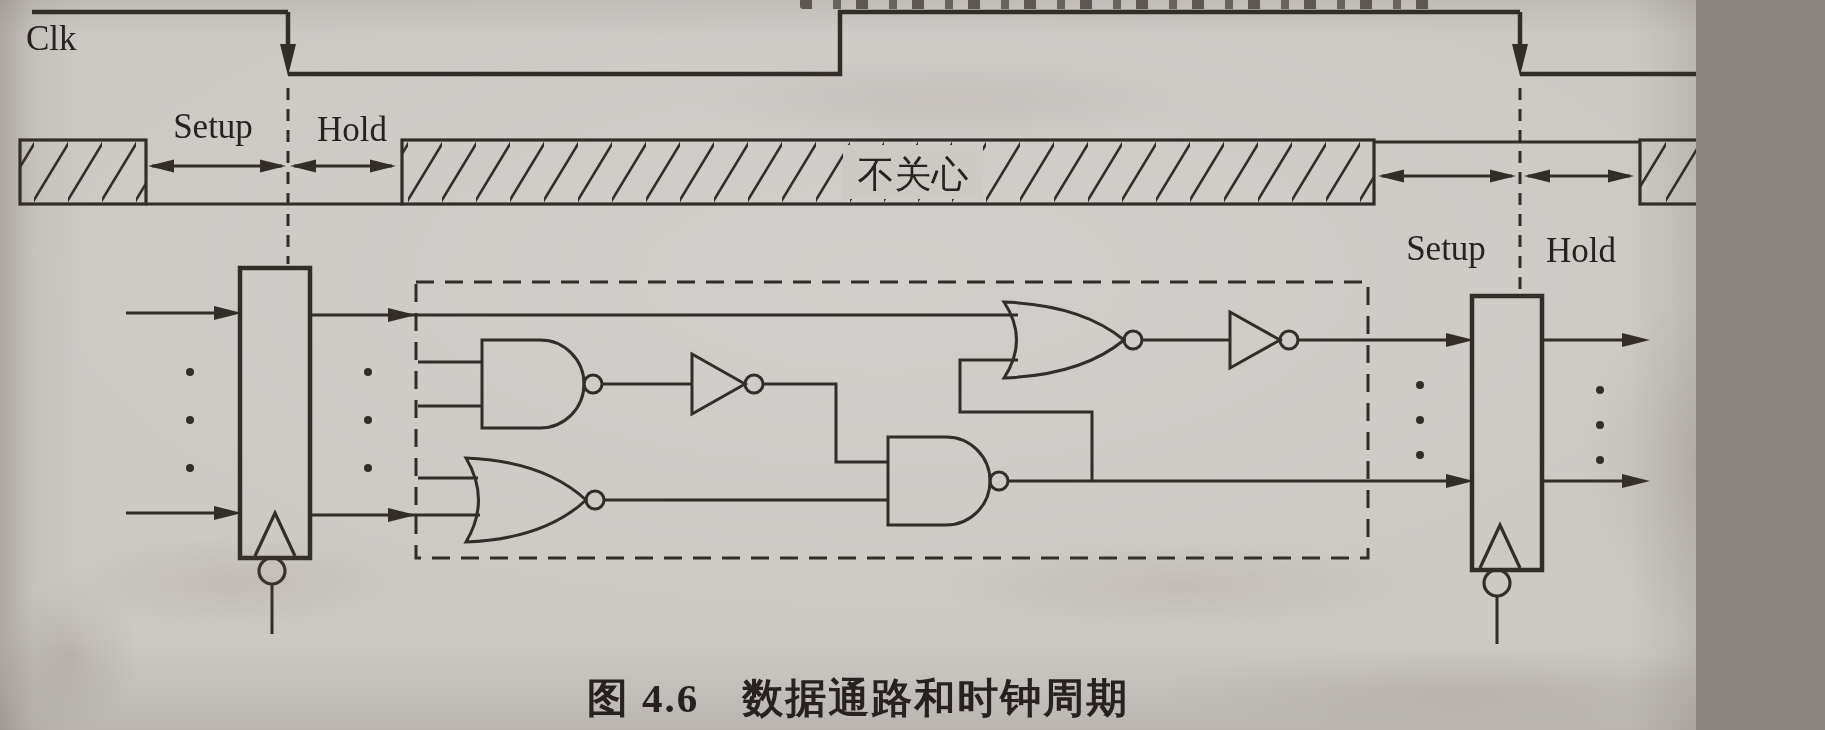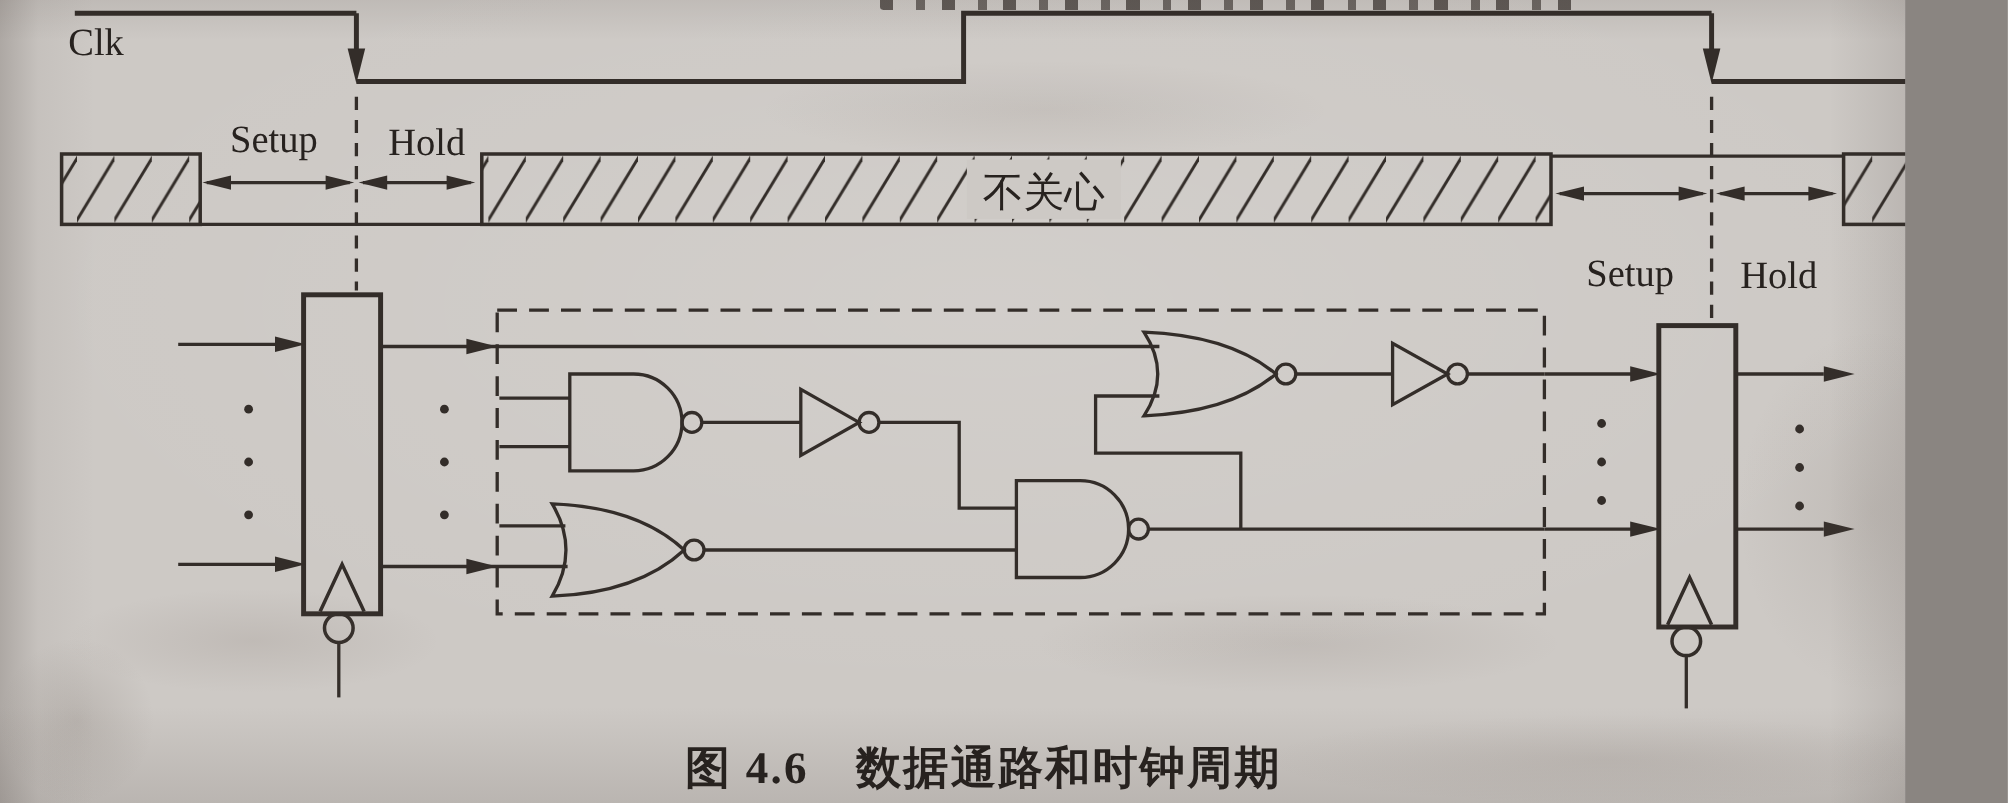--- a/index.html
+++ b/index.html
@@ -6,21 +6,20 @@
   .page{
     position:relative;
     width:1696px;height:730px;
     overflow:hidden;
     background:
       radial-gradient(1300px 520px at 52% 38%, rgba(255,255,255,0.10), transparent 70%),
       linear-gradient(90deg, rgba(60,50,45,0.22) 0, rgba(60,50,45,0.05) 2%, transparent 5%, transparent 96%, rgba(60,50,45,0.12) 100%),
       linear-gradient(180deg, rgba(70,60,55,0.10) 0, transparent 5%, transparent 88%, rgba(70,60,55,0.14) 100%),
       #cdc9c5;
     font-family:"Liberation Serif", serif;
-    padding-left:36px;
   }
   .smudge{position:absolute;pointer-events:none;}
   .top-frag{
     position:absolute;left:800px;top:0;width:645px;height:9px;
     background:repeating-linear-gradient(90deg,
       rgba(45,38,34,0.85) 0 12px, transparent 12px 33px,
       rgba(45,38,34,0.75) 33px 41px, transparent 41px 56px);
     border-radius:0 0 3px 3px;opacity:.8;
   }
   svg text{fill:#27221f;}

